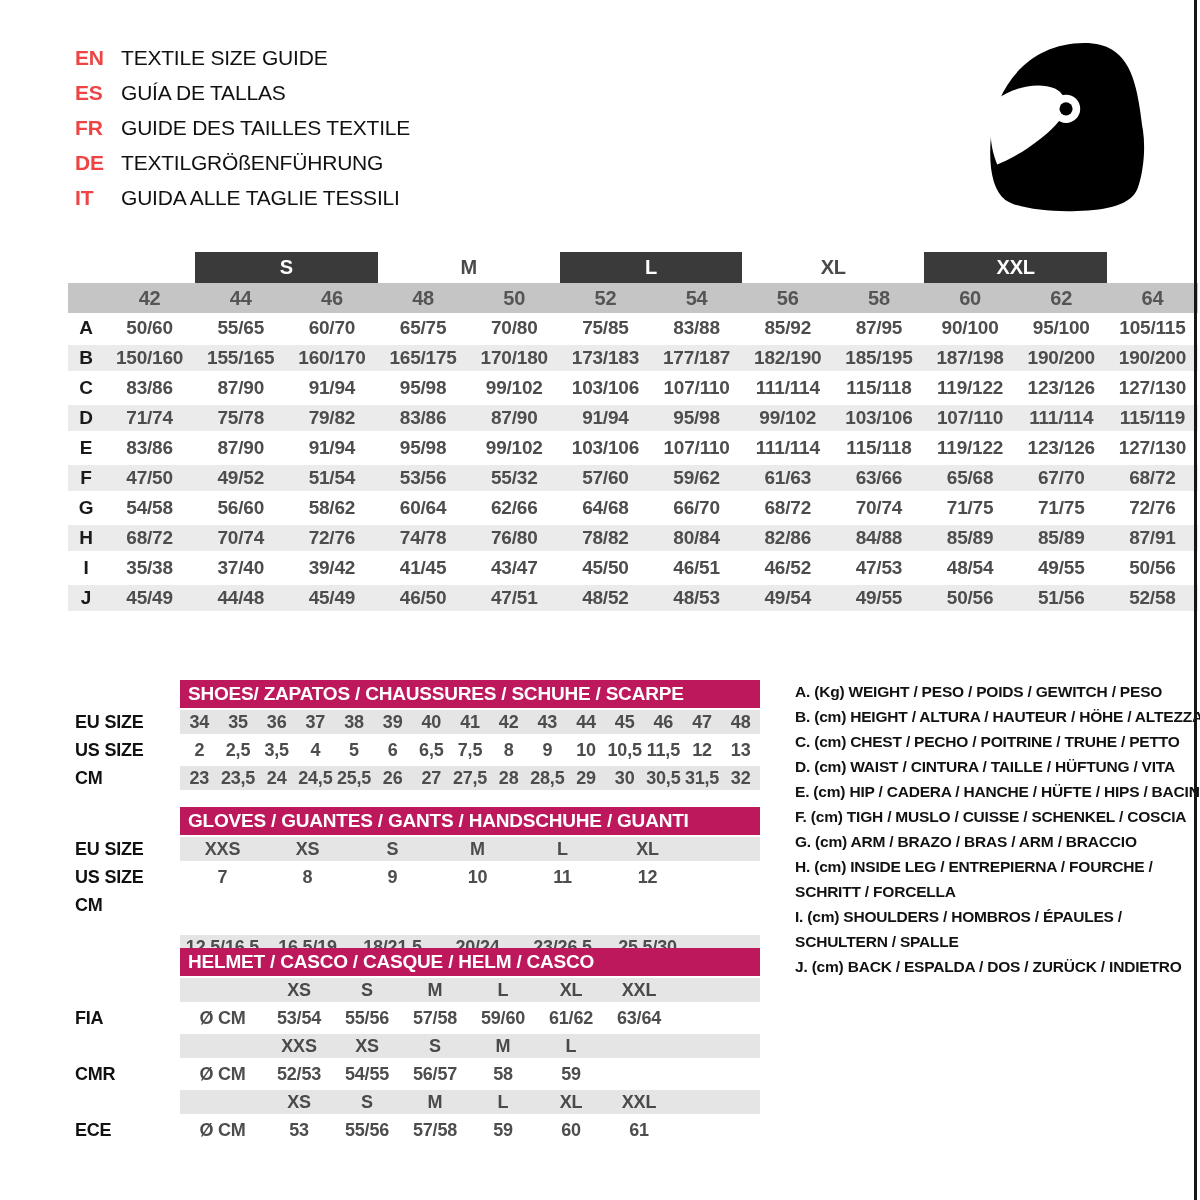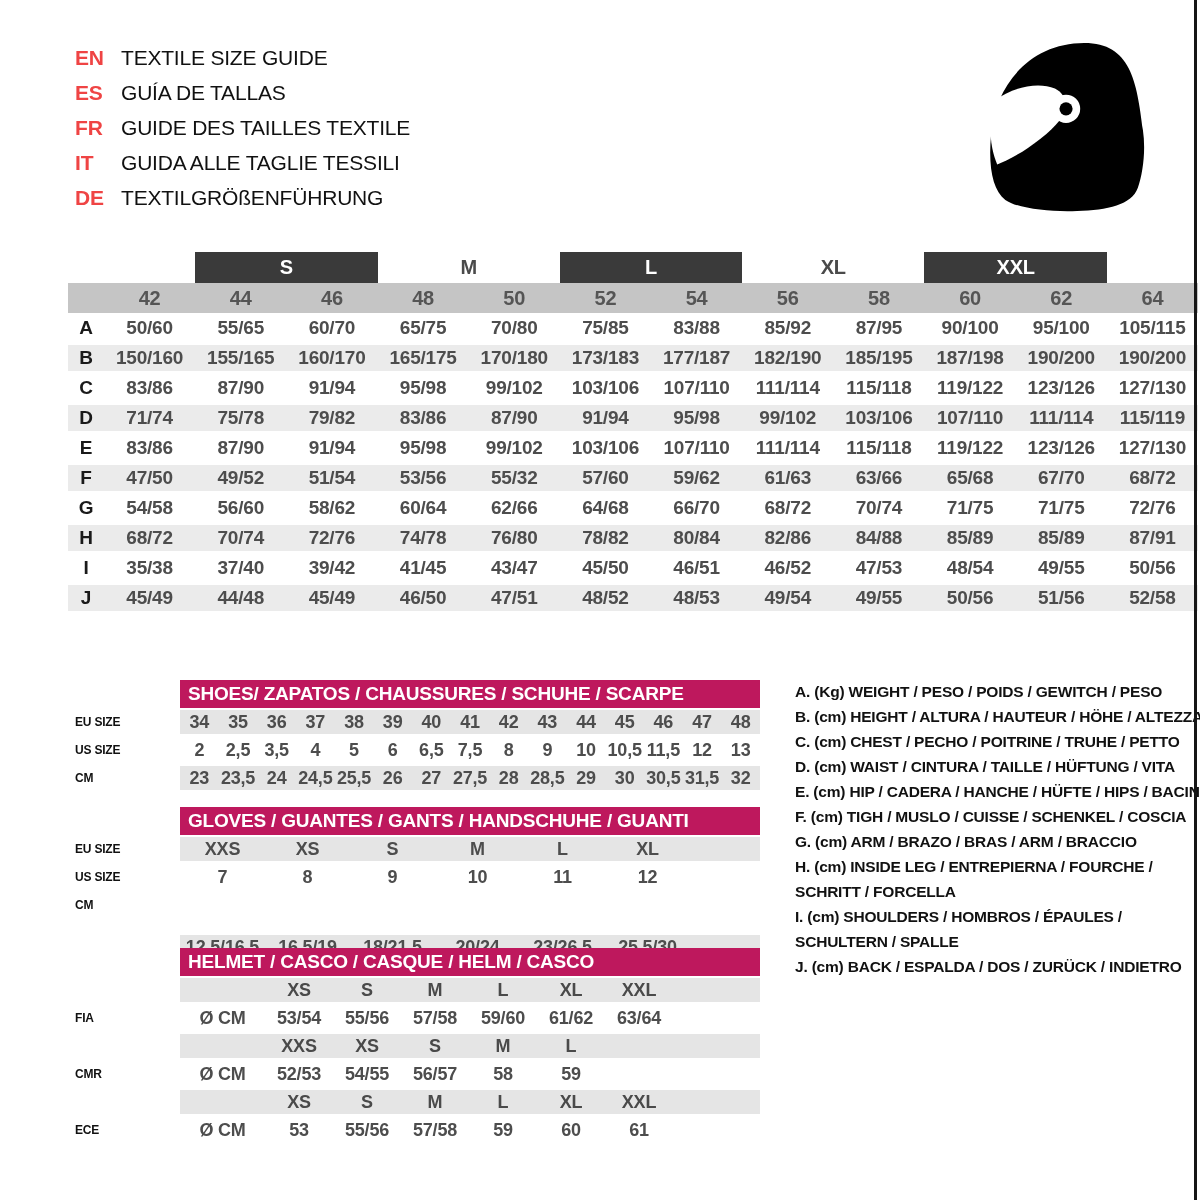--- a/index.html
+++ b/index.html
@@ -30,21 +30,21 @@
   .letter-cell { font-size:19px; font-weight:bold; color:#1a1a1a; }
   .val { font-size:19px; font-weight:bold; color:#4d4d4d; }
 
   
   .section { position:absolute; display:flex; }
   #shoes-section { left:75px; top:680px; }
   #gloves-section { left:75px; top:807px; }
   #helmet-section { left:75px; top:948px; }
   .labels { width:105px; display:flex; flex-direction:column; }
   .spacer { height:28px; }
-  .label-cell { height:28px; display:flex; align-items:center; font-size:12px; font-weight:bold; color:#111; }
+  .label-cell { height:28px; display:flex; align-items:center; font-size:18px; font-weight:bold; color:#111; }
   .stable { width:580px; }
   .title-bar { height:28px; background:#be185d; color:#fff; display:flex; align-items:center; padding-left:8px; font-size:19px; font-weight:bold; }
   .srow { display:grid; height:28px; }
   .srow.shaded { background:#e5e5e5; border-top:2px solid #fff; border-bottom:2px solid #fff; }
   .srow .val { font-size:18px; }
   .szhead { color:#4a4a4a; }
   .hgrid { grid-template-columns:85px repeat(6,68px) 1fr; }
 
   
   #legend { position:absolute; left:795px; top:679px; width:410px; }
@@ -63,26 +63,26 @@
     </div>
     <div class="lang-row">
       <div class="lang-code">ES</div>
       <div class="lang-title">GUÍA DE TALLAS</div>
     </div>
     <div class="lang-row">
       <div class="lang-code">FR</div>
       <div class="lang-title">GUIDE DES TAILLES TEXTILE</div>
     </div>
     <div class="lang-row">
+      <div class="lang-code">DE</div>
+      <div class="lang-title">TEXTILGRÖßENFÜHRUNG</div>
+    </div>
+    <div class="lang-row">
       <div class="lang-code">IT</div>
       <div class="lang-title">GUIDA ALLE TAGLIE TESSILI</div>
-    </div>
-    <div class="lang-row">
-      <div class="lang-code">DE</div>
-      <div class="lang-title">TEXTILGRÖßENFÜHRUNG</div>
     </div>
   </div>
 
 <svg id="helmet-icon" viewBox="0 0 170 172" xmlns="http://www.w3.org/2000/svg">
   <path fill="#000" d="M105 6 C 52 6 17 47 13 96 C 10 127 14 151 27 161 C 40 170 72 173 98 172 C 128 171 152 166 158 149 C 163 135 166 112 163 92 C 157 44 151 6 105 6 Z"></path>
   <path fill="#fff" d="M 17 62 C 36 49 60 44 76 51 C 88 57 90 70 81 82 C 70 96 47 113 28 122 L 19 126 C 10 105 11 80 17 62 Z"></path>
   <circle cx="87" cy="71" r="14" fill="#fff"></circle>
   <circle cx="87" cy="71" r="6.5" fill="#000"></circle>
 </svg>
 

